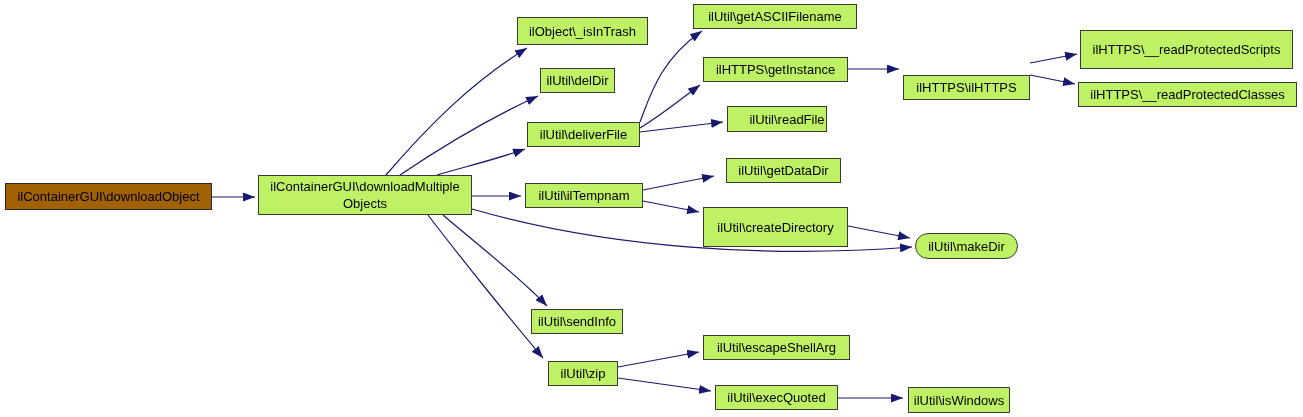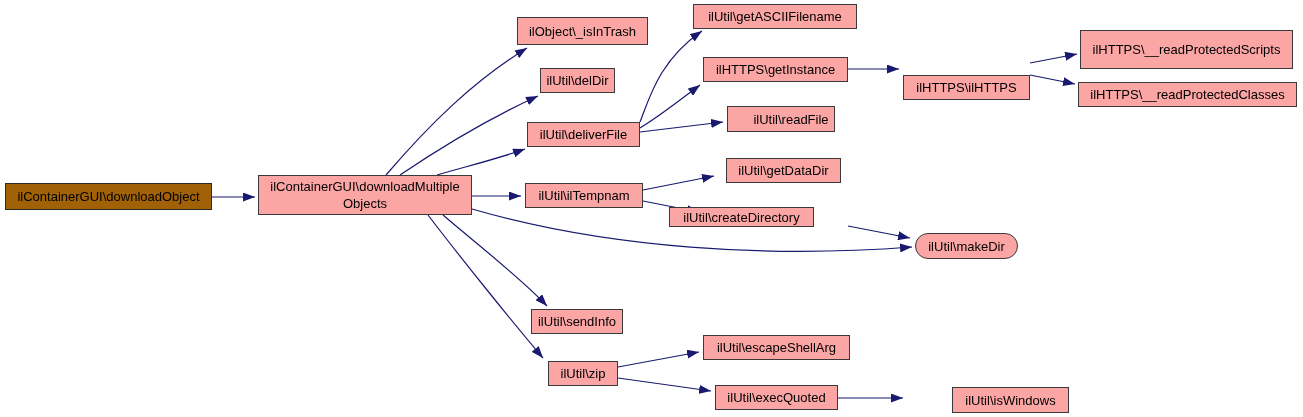--- a/index.html
+++ b/index.html
@@ -18,21 +18,21 @@
     pointer-events: none;
   }
   .edge {
     fill: none;
     stroke: #191970;
     stroke-width: 1.2px;
   }
   .node {
     position: absolute;
     box-sizing: border-box;
-    background: #fca5a5;
+    background: #bef264;
     border: 1.5px solid #3a3a3a;
     display: flex;
     flex-direction: column;
     align-items: center;
     justify-content: center;
     text-align: center;
     font-size: 13px;
     line-height: 17px;
     color: #000000;
     cursor: pointer;
@@ -107,33 +107,33 @@
   </div>
 
   <div class="node" style="left:1078px; top:82px; width:219px; height:25px;">
     <span class="lbl">ilHTTPS\__readProtectedClasses</span>
   </div>
 
   <div class="node" style="left:527px; top:122px; width:113px; height:25px;">
     <span class="lbl">ilUtil\deliverFile</span>
   </div>
 
-  <div class="node" style="left:727px; top:106px; width:108px; height:26px;padding-left:20px;">
+  <div class="node" style="left:727px; top:106px; width:100px; height:26px;padding-left:20px;">
     <span class="lbl">ilUtil\readFile</span>
   </div>
 
   <div class="node" style="left:525px; top:183px; width:118px; height:25px;">
     <span class="lbl">ilUtil\ilTempnam</span>
   </div>
 
   <div class="node" style="left:718px; top:158px; width:115px; height:25px;margin-left:8px;">
     <span class="lbl">ilUtil\getDataDir</span>
   </div>
 
-  <div class="node" style="left:669px; top:207px; width:145px; height:20px;">
+  <div class="node" style="left:703px; top:207px; width:145px; height:40px;">
     <span class="lbl">ilUtil\createDirectory</span>
   </div>
 
   <div class="node" style="left:915px; top:233px; width:103px; height:26px;border-radius:13px;">
     <span class="lbl">ilUtil\makeDir</span>
   </div>
 
   <div class="node" style="left:531px; top:309px; width:92px; height:25px;">
     <span class="lbl">ilUtil\sendInfo</span>
   </div>
@@ -143,17 +143,17 @@
   </div>
 
   <div class="node" style="left:703px; top:335px; width:147px; height:25px;">
     <span class="lbl">ilUtil\escapeShellArg</span>
   </div>
 
   <div class="node" style="left:715px; top:385px; width:123px; height:25px;">
     <span class="lbl">ilUtil\execQuoted</span>
   </div>
 
-  <div class="node" style="left:908px; top:387px; width:117px; height:26px;margin-left:44px;">
+  <div class="node" style="left:908px; top:387px; width:102px; height:26px;">
     <span class="lbl">ilUtil\isWindows</span>
   </div>
 
 </div>
 
 </body></html>

